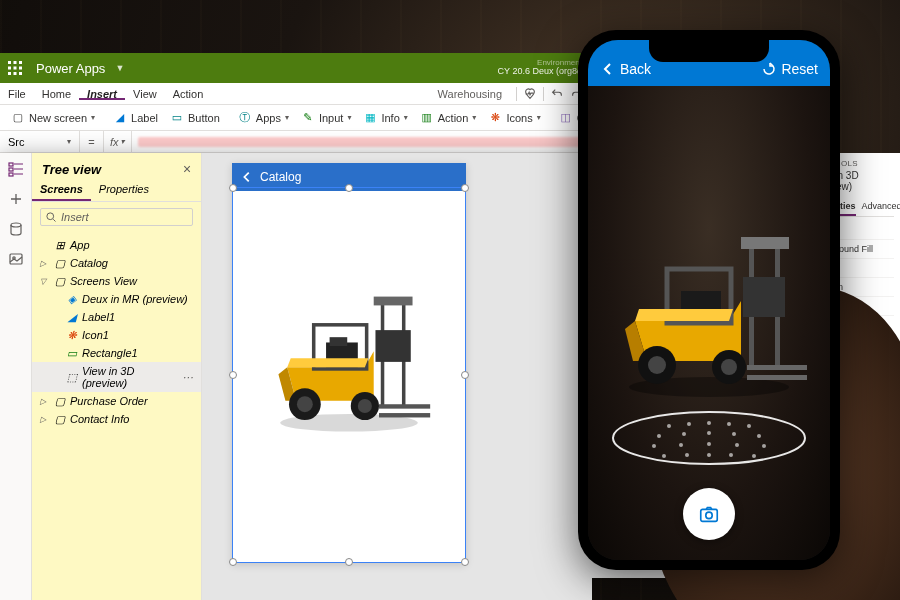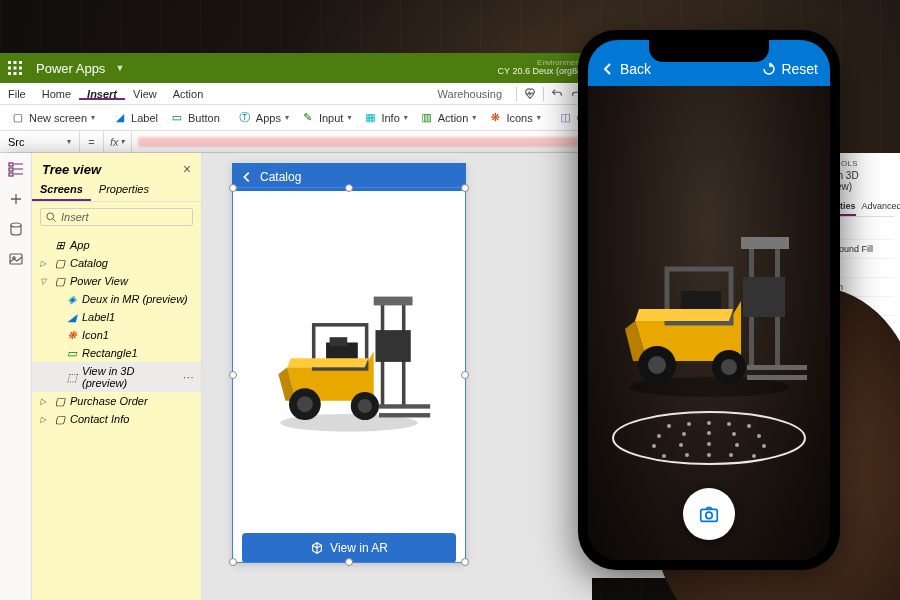--- a/index.html
+++ b/index.html
@@ -297,21 +297,21 @@
           <span>App</span>
         </div>
    <div class="node">
           <span class="tw">▷</span>
           <span class="ni">▢</span>
           <span>Catalog</span>
         </div>
    <div class="node">
           <span class="tw">▽</span>
           <span class="ni">▢</span>
-          <span>Power View</span>
+          <span>Screens View</span>
         </div>
    <div class="node indent1">
           <span class="tw"></span>
           <span class="ni" style="color:#0078d4">◈</span>
           <span>Deux in MR (preview)</span>
         </div>
    <div class="node indent1">
           <span class="tw"></span>
           <span class="ni" style="color:#0078d4">◢</span>
           <span>Label1</span>
@@ -366,29 +366,20 @@
      <path d="M30 92 L40 130 L28 130 L20 100 Z" fill="#c08800"></path>
      <rect x="60" y="44" width="60" height="50" fill="none" stroke="#444" stroke-width="4"></rect>
      <path d="M74 64 h36 v28 h-36 z" fill="#222"></path>
      <path d="M78 58 h20 v10 h-20 z" fill="#333"></path>
      <circle cx="50" cy="134" r="18" fill="#1a1a1a"></circle>
             <circle cx="50" cy="134" r="9" fill="#444"></circle>
      <circle cx="118" cy="136" r="16" fill="#1a1a1a"></circle>
             <circle cx="118" cy="136" r="8" fill="#444"></circle>
      <path d="M30 92 L118 92 L122 82 L34 82 Z" fill="#ffcb3d"></path>
     </svg>
-   </div>
-   <div class="app-footer">
-    <div class="ar-btn">
-     <svg viewBox="0 0 16 16" fill="none" stroke="#fff" stroke-width="1.3">
-              <path d="M8 2l5 3v6l-5 3-5-3V5z"></path>
-              <path d="M8 2v6M3 5l5 3 5-3M8 8v6"></path>
-            </svg>
-     <span>View in AR</span>
-    </div>
    </div>
   </div>
   <div class="selbox">
    <div class="handle h-nw"></div>
    <div class="handle h-n"></div>
    <div class="handle h-ne"></div>
    <div class="handle h-w"></div>
    <div class="handle h-e"></div>
    <div class="handle h-sw"></div>
    <div class="handle h-s"></div>

